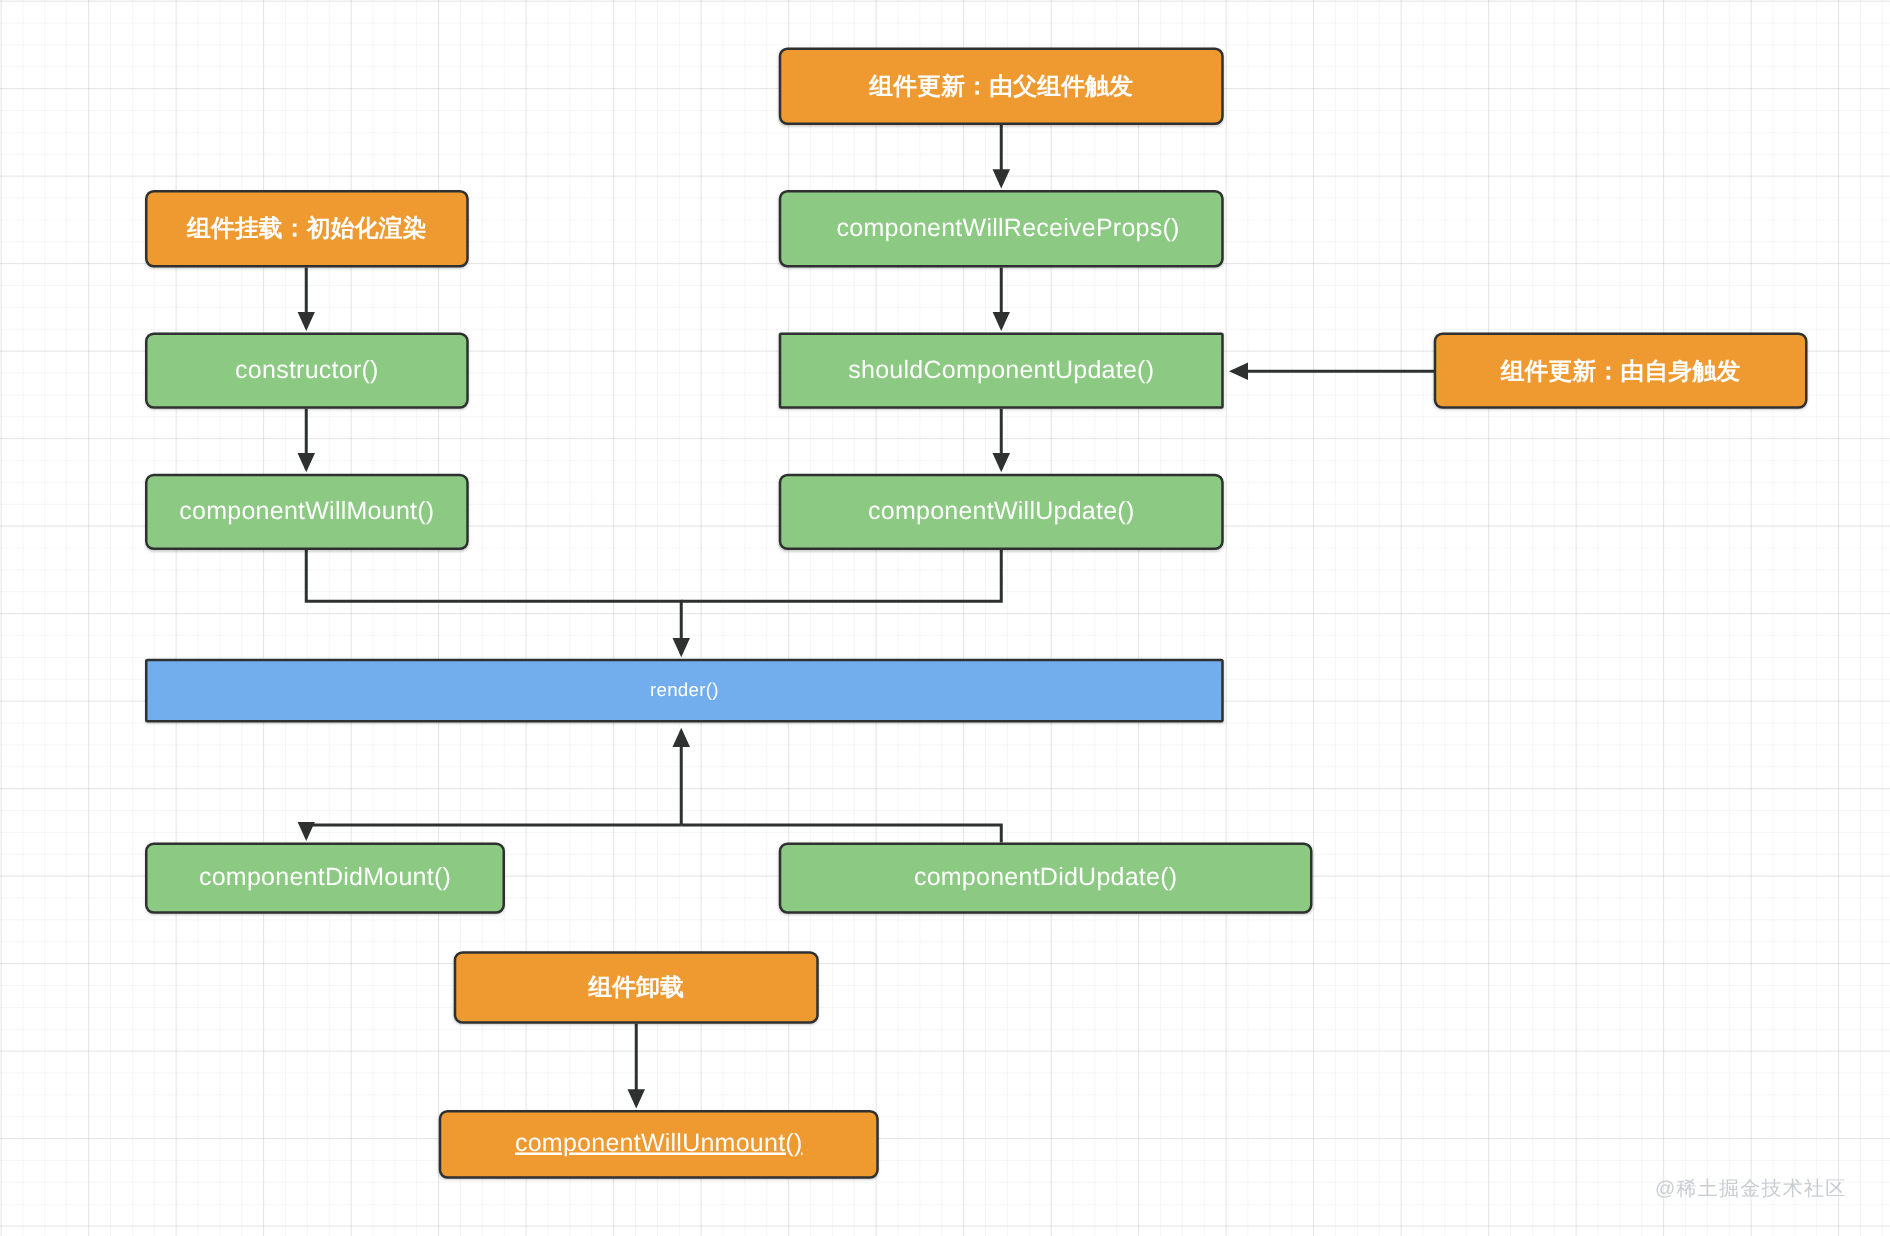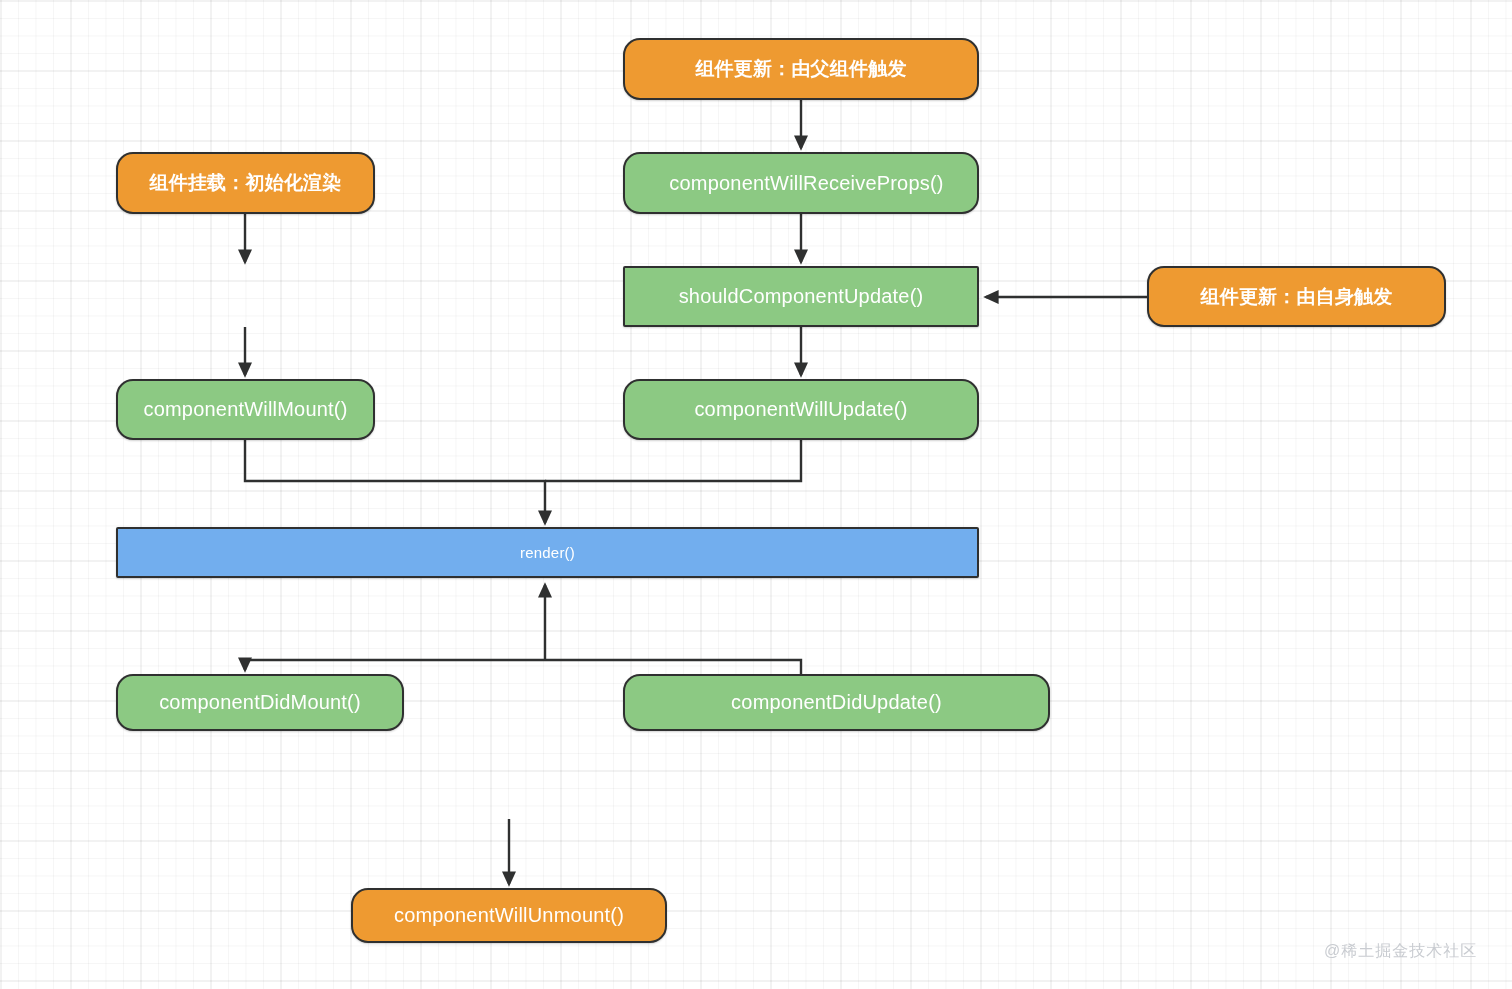--- a/index.html
+++ b/index.html
@@ -33,21 +33,21 @@
     height: 989px;
     pointer-events: none;
   }
   .node {
     position: absolute;
     box-sizing: border-box;
     display: flex;
     align-items: center;
     justify-content: center;
     border: 2px solid #2f3030;
-    border-radius: 17px;
+    border-radius: 7px;
     color: #ffffff;
     font-size: 20px;
     letter-spacing: 0.2px;
     text-align: center;
     box-shadow: 0 1px 2px rgba(0,0,0,0.18);
     user-select: none;
   }
   .node.green  { background: #8cc983; }
   .node.orange { background: #ee9a31; }
   .node.blue   { background: #72aeee; font-size: 15px; }
@@ -109,20 +109,23 @@
   </div>
 
   <div class="node orange cn" style="left:116px; top:152px; width:259px; height:62px;">
     <span>组件挂载：初始化渲染</span>
   </div>
 
   <div class="node green" style="left:623px; top:152px; width:356px; height:62px;padding-left:11px;">
     <span>componentWillReceiveProps()</span>
   </div>
 
+  <div class="node green" style="left:116px; top:266px; width:259px; height:61px;">
+    <span>constructor()</span>
+  </div>
 
   <div class="node green sharp" style="left:623px; top:266px; width:356px; height:61px;">
     <span>shouldComponentUpdate()</span>
   </div>
 
   <div class="node orange cn" style="left:1147px; top:266px; width:299px; height:61px;">
     <span>组件更新：由自身触发</span>
   </div>
 
   <div class="node green" style="left:116px; top:379px; width:259px; height:61px;">
@@ -138,20 +141,23 @@
   </div>
 
   <div class="node green" style="left:116px; top:674px; width:288px; height:57px;">
     <span>componentDidMount()</span>
   </div>
 
   <div class="node green" style="left:623px; top:674px; width:427px; height:57px;">
     <span>componentDidUpdate()</span>
   </div>
 
+  <div class="node orange cn" style="left:363px; top:761px; width:292px; height:58px;">
+    <span>组件卸载</span>
+  </div>
 
-  <div class="node orange" style="left:351px; top:888px; width:316px; height:55px;">
+  <div class="node orange" style="left:351px; top:888px; width:352px; height:55px;text-decoration:underline;">
     <span>componentWillUnmount()</span>
   </div>
 
   <div class="watermark" style="left:1324px; top:941px;">@稀土掘金技术社区</div>
 
 </div>
 
 </body></html>

